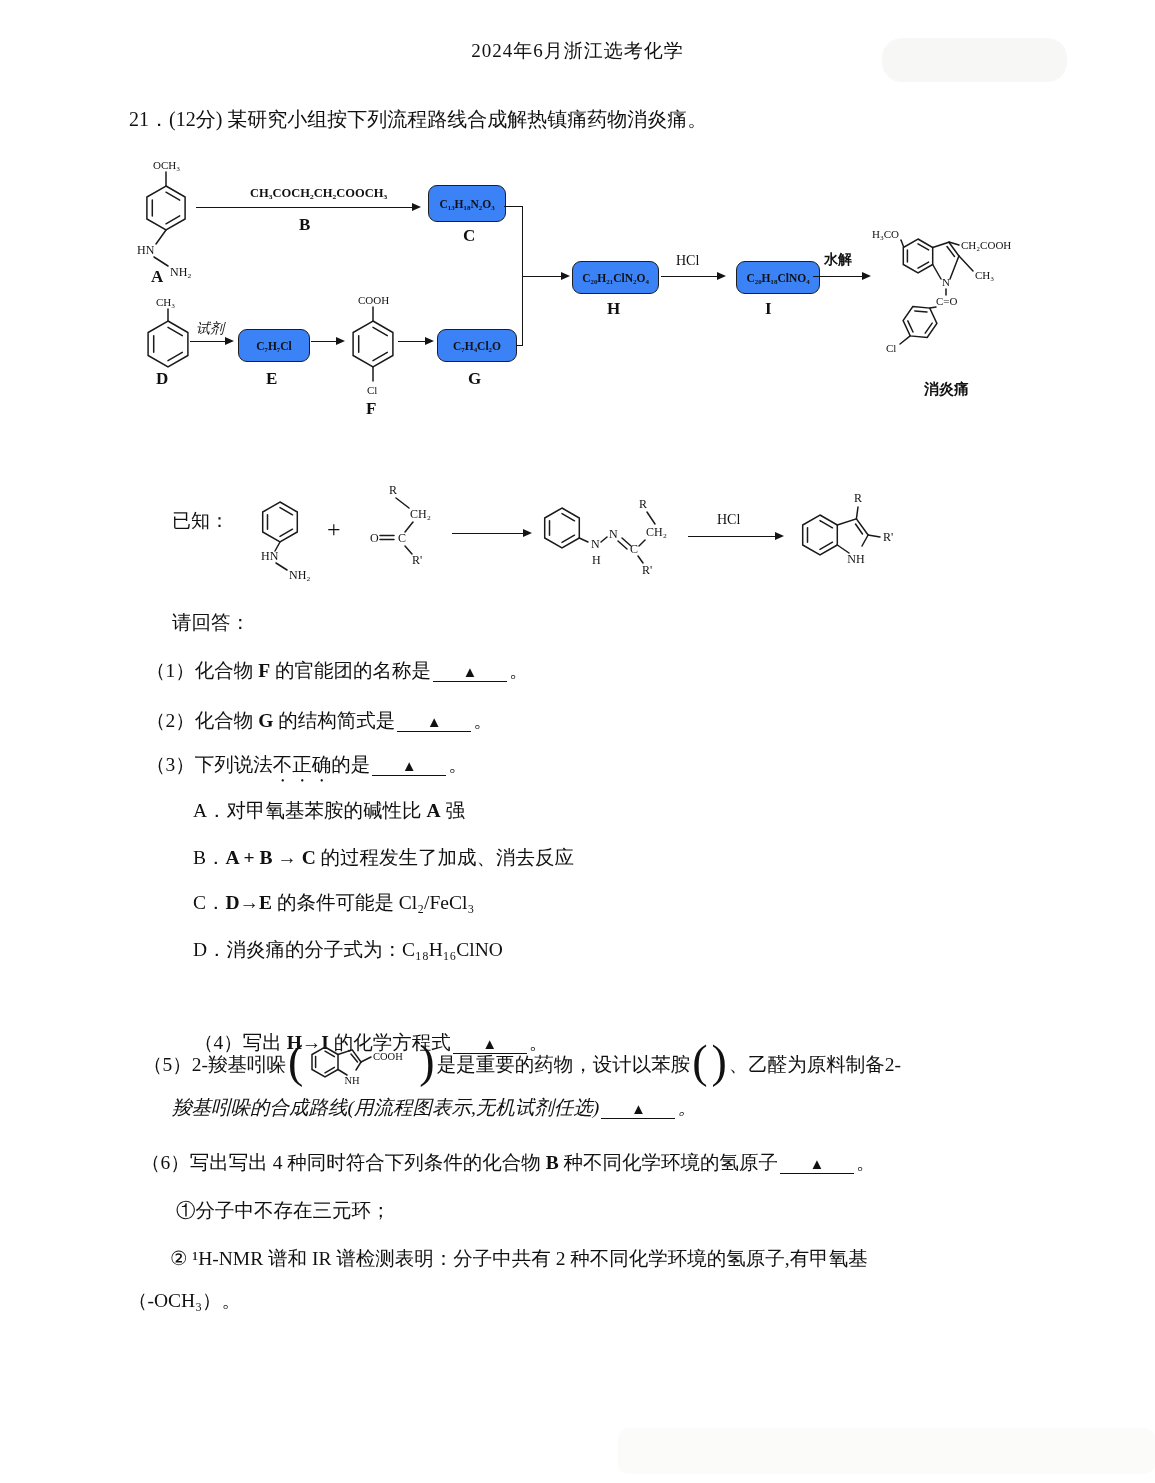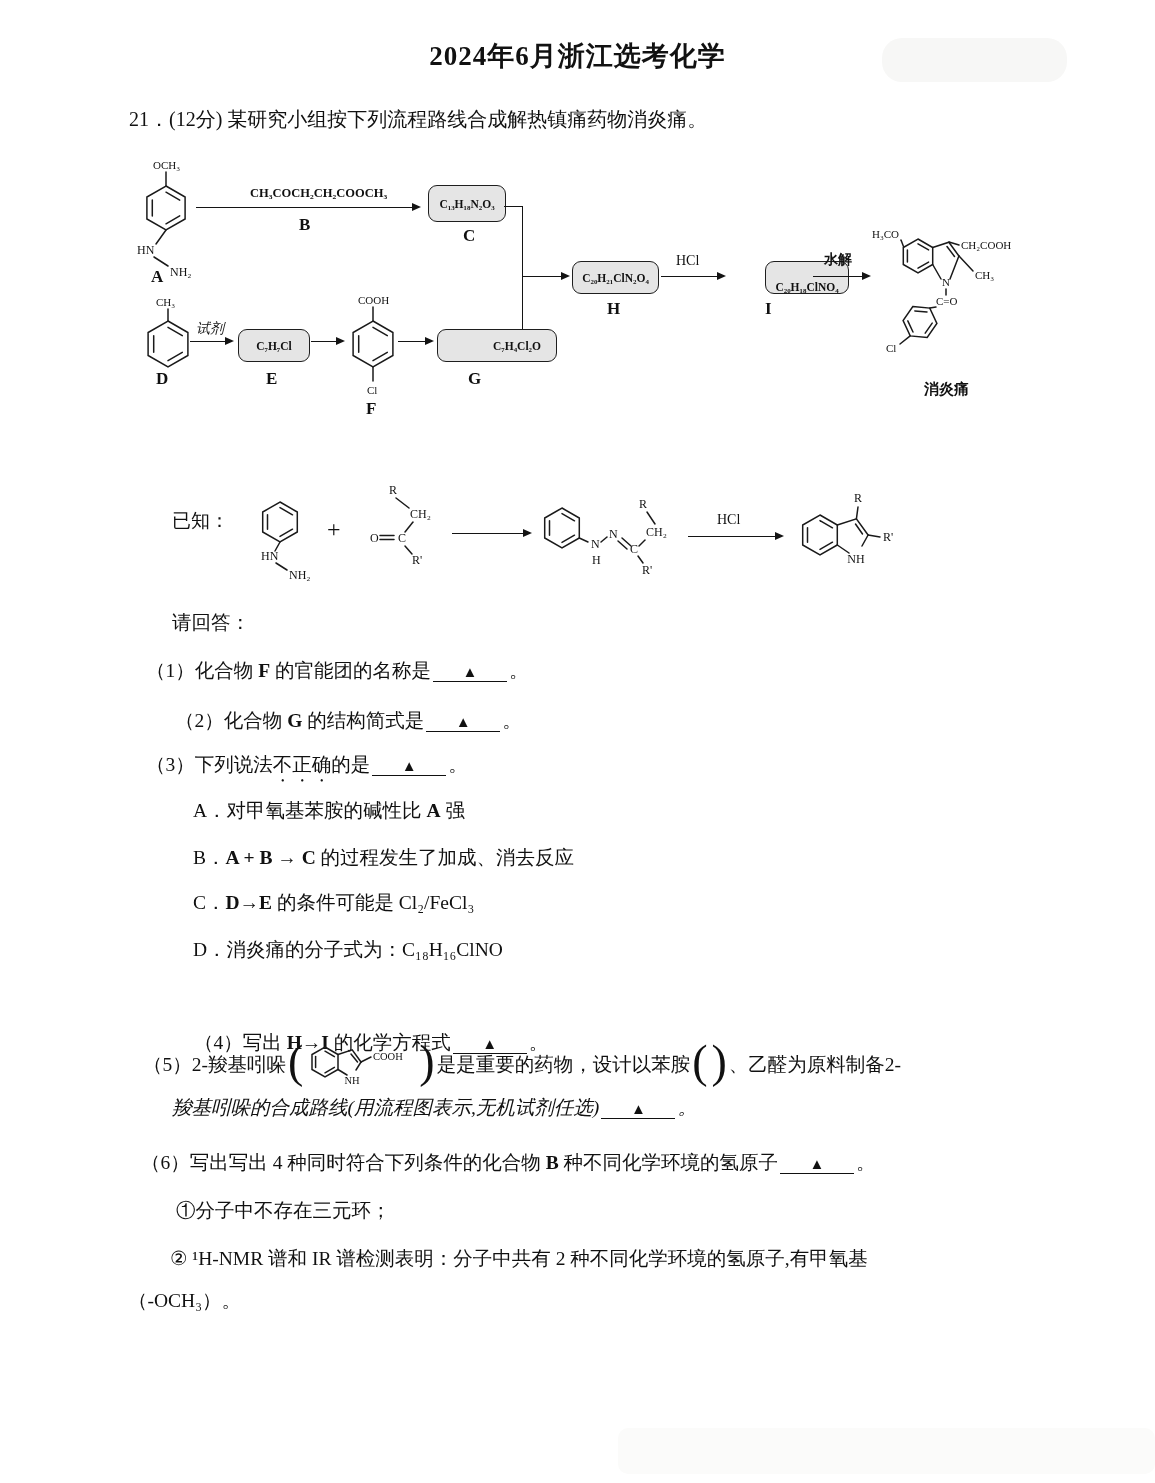--- a/index.html
+++ b/index.html
@@ -2,30 +2,30 @@
 <html><head>
 <meta charset="utf-8">
 <style>
   html,body{margin:0;padding:0;}
   body{
     width:1155px;height:1483px;position:relative;background:#ffffff;
     font-family:"Liberation Serif","DejaVu Serif",serif;color:#111;
     overflow:hidden;
   }
   .title{position:absolute;top:38px;left:0;width:100%;text-align:center;
-         font-size:27px;font-weight:bold;letter-spacing:1px;}
+         font-size:19px;font-weight:normal;letter-spacing:1px;}
   .blob{position:absolute;background:#f7f7f6;border-radius:20px;}
   .qline{position:absolute;font-size:19.5px;white-space:nowrap;line-height:1.35;}
   .qline .emph{-webkit-text-emphasis:filled dot;-webkit-text-emphasis-position:under right;
                text-emphasis:filled dot;text-emphasis-position:under right;}
   .blank{display:inline-block;min-width:58px;text-align:center;
          border-bottom:1.9px solid #111;font-size:15px;line-height:1.15;
          padding:0 8px;margin:0 2px;vertical-align:baseline;}
   
-  .fbox{position:absolute;border:1.9px solid #1e1e1e;border-radius:9px;background:#e5e5e5;
+  .fbox{position:absolute;border:1.9px solid #1e1e1e;border-radius:9px;background:#3b82f6;
         display:flex;align-items:center;justify-content:center;
         font-weight:bold;font-size:11.5px;}
   .flabel{position:absolute;font-weight:bold;font-size:17px;}
   .rlabel{position:absolute;font-size:13.5px;white-space:nowrap;}
   .harrow{position:absolute;height:0;border-top:1.7px solid #141414;}
   .harrow::after{content:"";position:absolute;right:-8px;top:-5.2px;width:0;height:0;
         border-left:9px solid #141414;border-top:4.5px solid transparent;
         border-bottom:4.5px solid transparent;}
   .hline{position:absolute;height:0;border-top:1.7px solid #141414;}
   .vline{position:absolute;width:0;border-left:1.7px solid #141414;}
@@ -85,21 +85,21 @@
   <div class="harrow" style="left:522px;top:276px;width:40px;"></div>
 
   <div class="fbox" style="left:572px;top:261px;width:85px;height:31px;">
     <span>C₂₀H₂₁ClN₂O₄</span>
   </div>
   <div class="flabel" style="left:607px;top:299px;">H</div>
 
   <div class="rlabel" style="left:676px;top:253px;font-size:14px;">HCl</div>
   <div class="harrow" style="left:661px;top:276px;width:57px;"></div>
 
-  <div class="fbox" style="left:765px;top:261px;width:82px;height:31px;align-items:flex-end;">
+  <div class="fbox" style="left:736px;top:261px;width:82px;height:31px;">
     <span>C₂₀H₁₈ClNO₄</span>
   </div>
   <div class="flabel" style="left:765px;top:299px;">I</div>
 
   <div class="rlabel" style="left:824px;top:251px;font-size:14px;font-weight:600;">水解</div>
   <div class="harrow" style="left:813px;top:276px;width:50px;"></div>
 
   <svg class="struct" style="left:866px;top:218px;" width="175" height="145" viewBox="0 0 175 145">
     <text x="6" y="20">H₃CO</text>
     <line x1="35" y1="22" x2="37.5" y2="28.5"></line>
@@ -163,21 +163,21 @@
         <line x1="47.3" y1="60.3" x2="33.0" y2="68.6"></line>
         <line x1="18.7" y1="60.3" x2="18.7" y2="43.7"></line>
       </g>
     <line x1="33" y1="75" x2="33" y2="89"></line>
     <text x="27" y="102">Cl</text>
   </svg>
   <div class="flabel" style="left:366px;top:399px;">F</div>
 
   <div class="harrow" style="left:398px;top:341px;width:28px;"></div>
 
-  <div class="fbox" style="left:437px;top:329px;width:78px;height:31px;padding-left:40px;">
+  <div class="fbox" style="left:437px;top:329px;width:78px;height:31px;">
     <span>C₇H₄Cl₂O</span>
   </div>
   <div class="flabel" style="left:468px;top:369px;">G</div>
 </div>
 
 <div>
   <div class="qline" style="left:172px;top:508px;font-size:19px;">已知：</div>
 
   <svg class="struct" style="left:250px;top:492px;" width="82" height="100" viewBox="0 0 82 100">
     <g>
@@ -250,21 +250,21 @@
     <line x1="64.4" y1="30.8" x2="66" y2="19"></line>
     <text x="66" y="14" text-anchor="middle" class="t12">R</text>
     <line x1="76.1" y1="47" x2="88" y2="49"></line>
     <text x="91" y="53" class="t12">R'</text>
   </svg>
 </div>
 
 <div class="qline" style="left:172px;top:610px;">请回答：</div>
 
 <div class="qline" style="left:146px;top:658px;"><span>（1）化合物 </span><span style="font-weight: bold;">F</span><span> 的官能团的名称是</span><span class="blank">▲</span><span>。</span></div>
-<div class="qline" style="left:146px;top:708px;margin-left:29px;"><span>（2）化合物 </span><span style="font-weight: bold;">G</span><span> 的结构简式是</span><span class="blank">▲</span><span>。</span></div>
+<div class="qline" style="left:146px;top:708px;"><span>（2）化合物 </span><span style="font-weight: bold;">G</span><span> 的结构简式是</span><span class="blank">▲</span><span>。</span></div>
 <div class="qline" style="left:146px;top:752px;"><span>（3）下列说法</span><span class="emph">不正确</span><span>的是</span><span class="blank">▲</span><span>。</span></div>
 
 <div class="qline" style="left:193px;top:798px;"><span>A．对甲氧基苯胺的碱性比 </span><span style="font-weight: bold;">A</span><span> 强</span></div>
 <div class="qline" style="left:193px;top:845px;"><span>B．</span><span style="font-weight: bold;">A + B → C</span><span> 的过程发生了加成、消去反应</span></div>
 <div class="qline" style="left:193px;top:890px;"><span>C．</span><span style="font-weight: bold;">D→E</span><span> 的条件可能是 Cl₂/FeCl₃</span></div>
 <div class="qline" style="left:193px;top:937px;"><span>D．消炎痛的分子式为：C₁₈H₁₆ClNO</span></div>
 
 <div class="qline" style="left:146px;top:1030px;margin-left:48px;"><span>（4）写出 </span><span style="font-weight: bold;">H→I</span><span> 的化学方程式</span><span class="blank">▲</span><span>。</span></div>
 
 <div class="inline-row" style="left:143px;top:1028px;height:72px;">

